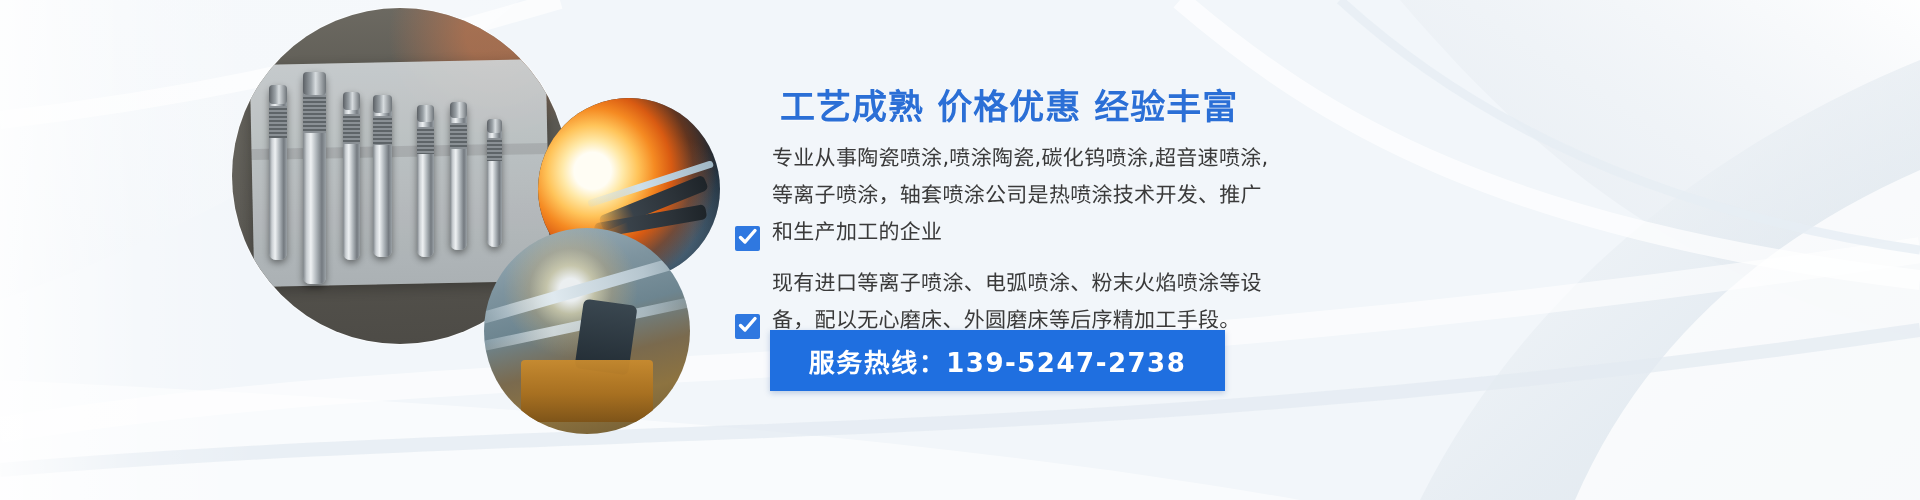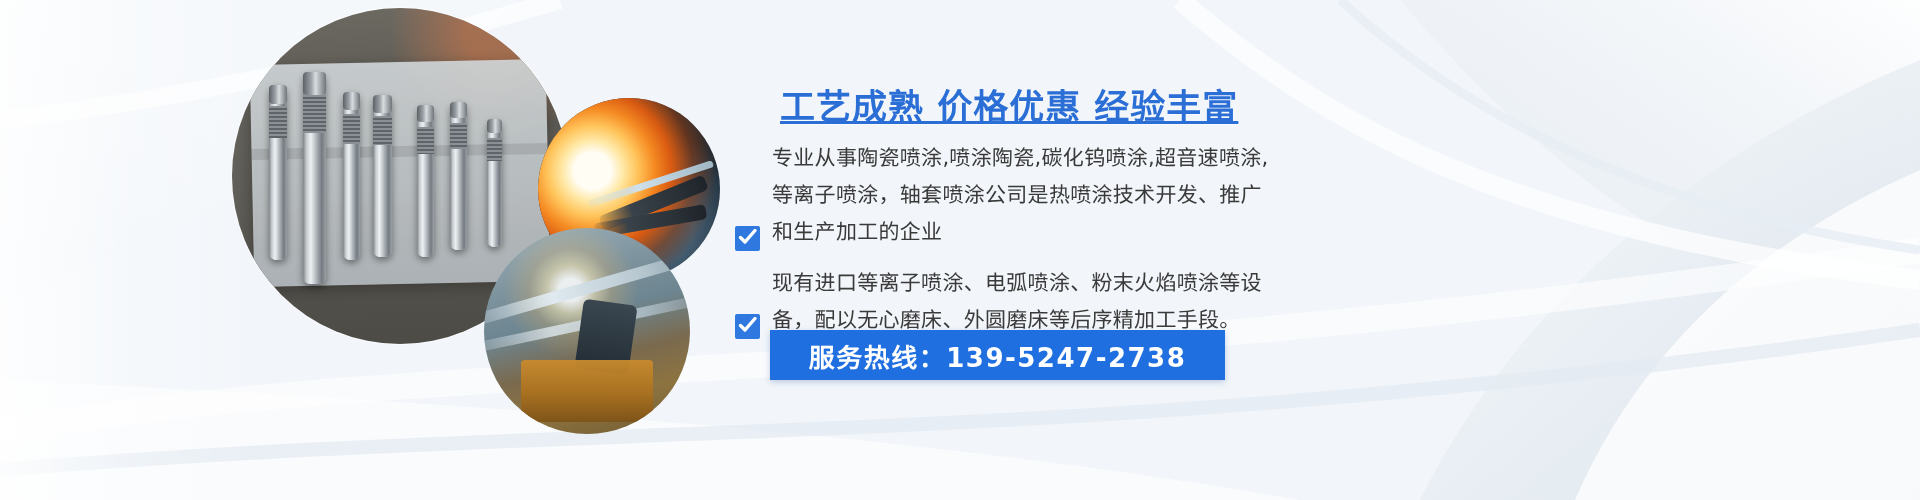--- a/index.html
+++ b/index.html
@@ -99,38 +99,37 @@
   
   .content{
     position:absolute;left:735px;top:0;width:1150px;height:500px;
   }
 
   .headline{
     position:absolute;left:45px;top:78px;
     font-size:35px;font-weight:700;letter-spacing:1px;
     color:#2b6fd6;white-space:nowrap;
     text-shadow:0 1px 0 rgba(255,255,255,.6);
-    text-decoration:underline;
   }
 
   .bullets{position:absolute;left:0;top:140px;width:1100px;}
   .bullet{position:relative;display:flex;align-items:flex-end;margin-bottom:14px;}
   .check{
     flex:0 0 auto;width:25px;height:25px;margin-top:4px;margin-right:12px;
     background:#2f78e0;border-radius:2px;position:relative;
   }
   .check svg{position:absolute;left:2px;top:1px;}
   .btext{
     font-size:21px;line-height:37px;color:#3a3a3a;
     letter-spacing:.3px;max-width:500px;
   }
 
   .hotline{
     position:absolute;left:35px;top:330px;
-    width:455px;height:50px;
+    width:455px;height:61px;
     background:#1f6fe0;
     display:flex;align-items:center;justify-content:center;
     box-shadow:0 2px 6px rgba(20,70,150,.25);
   }
   .hotline-text{
     color:#ffffff;font-size:26px;font-weight:700;letter-spacing:1.5px;
     white-space:nowrap;
   }
 </style>
 </head>

